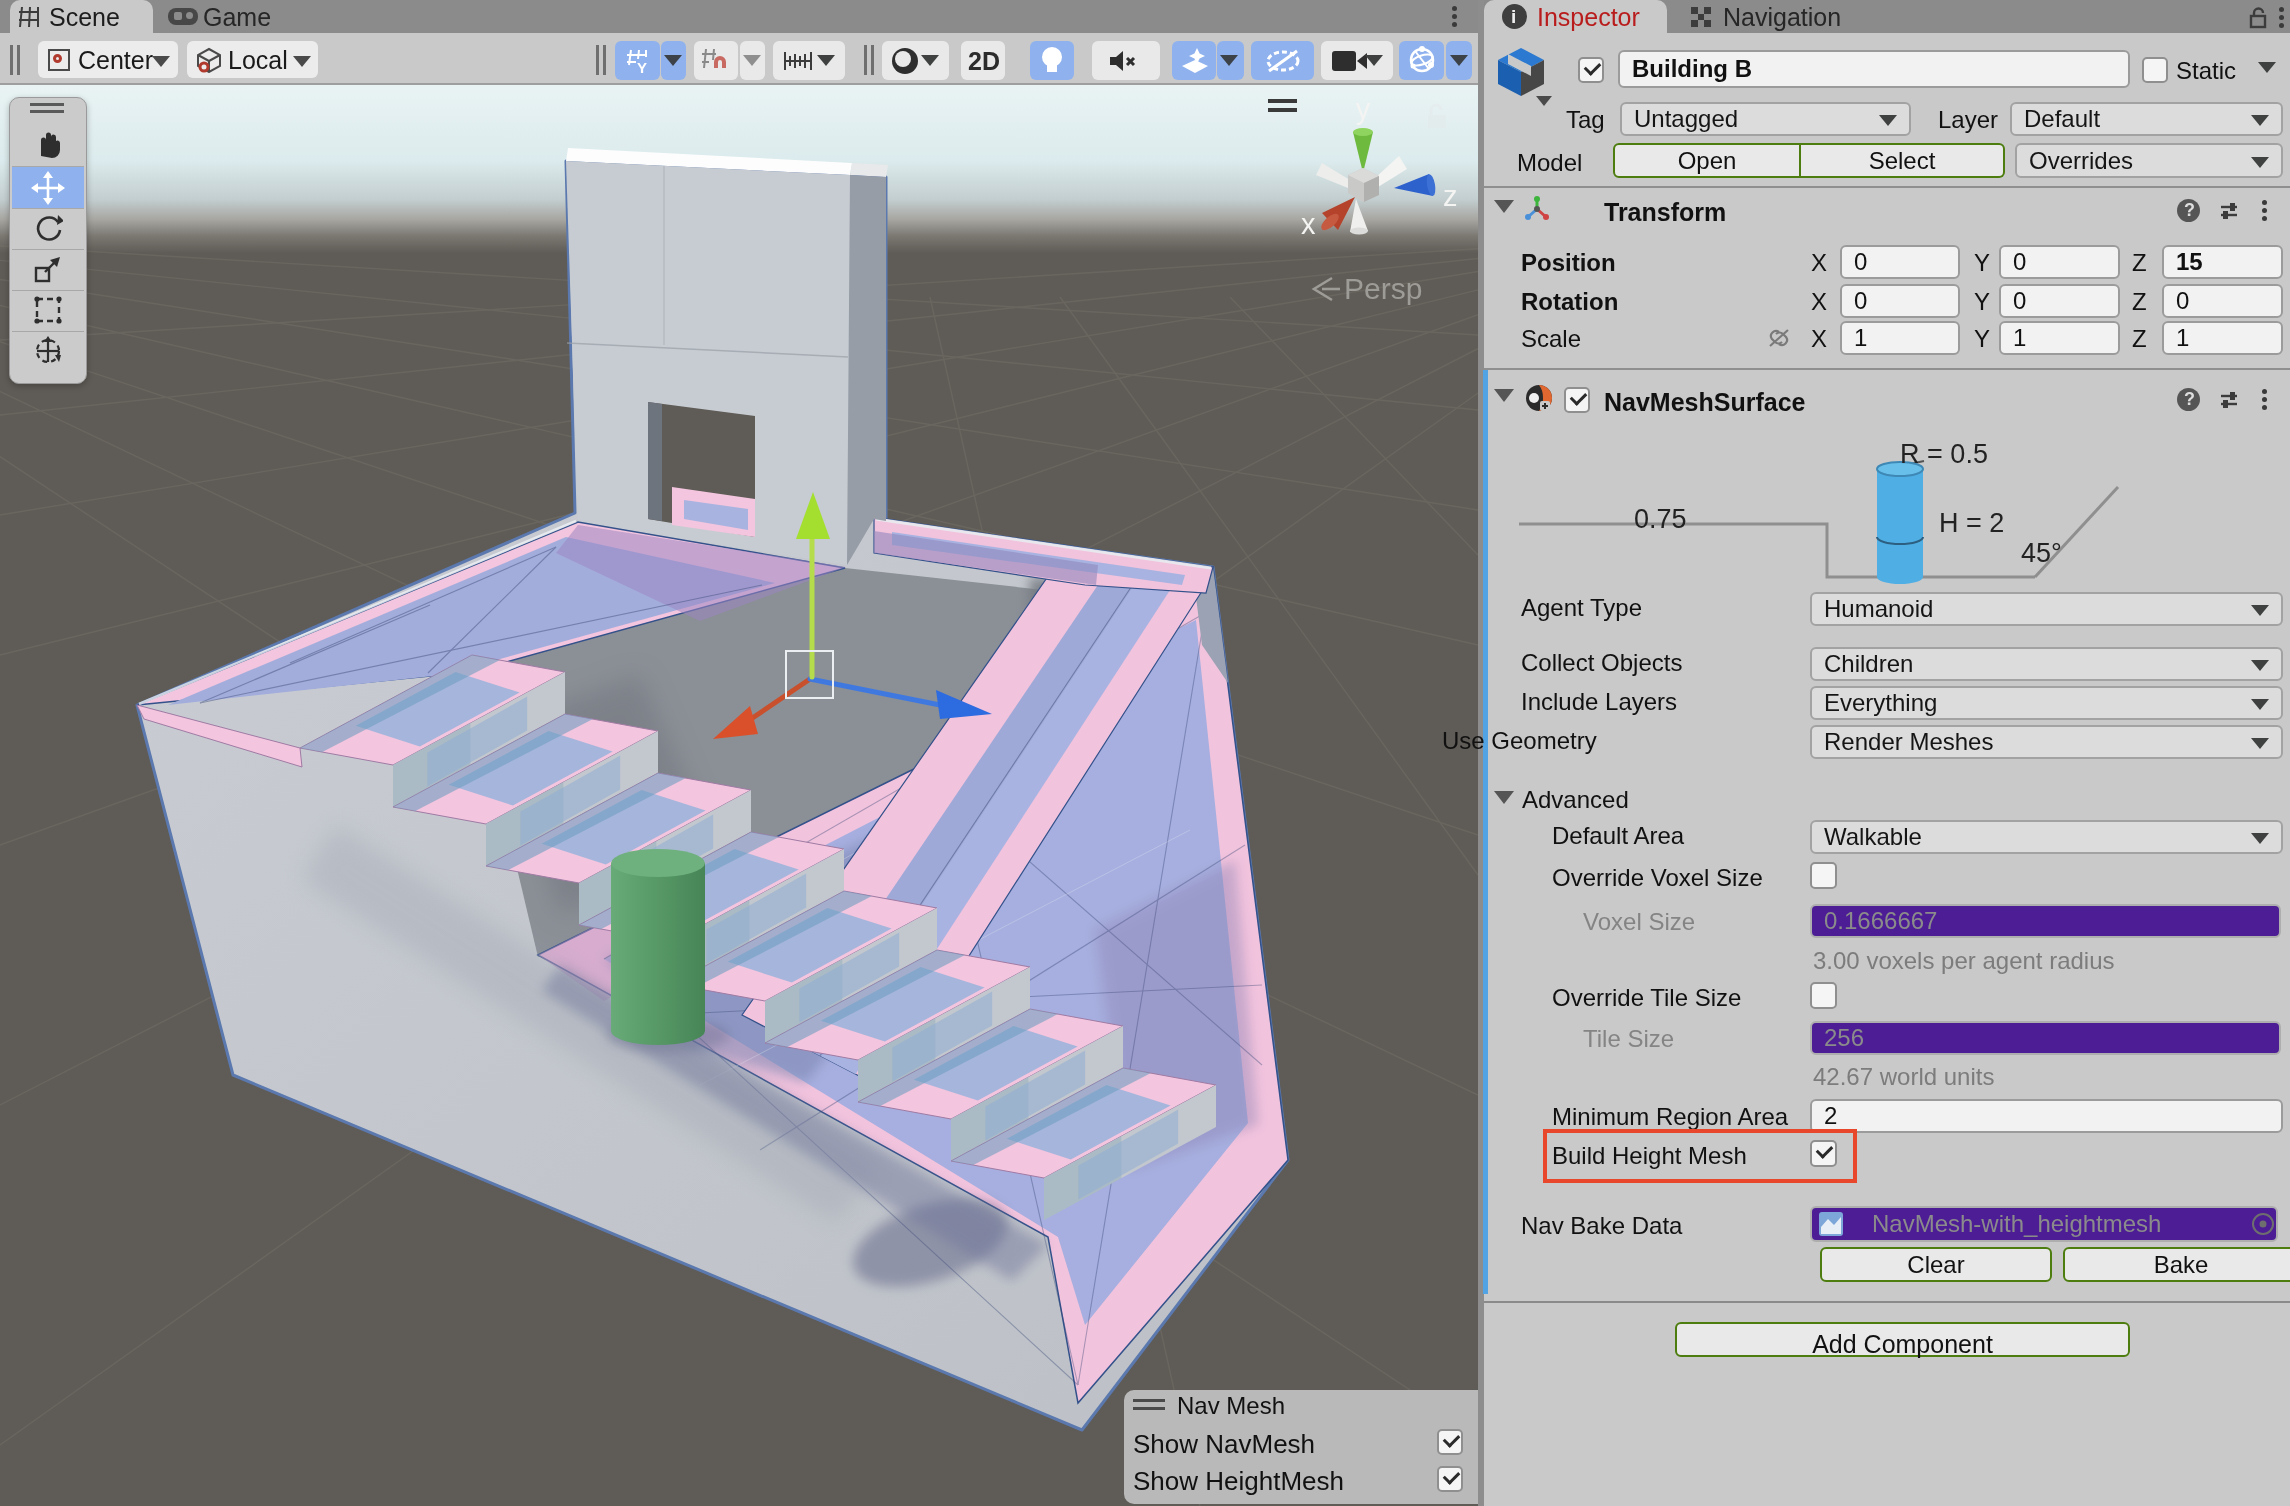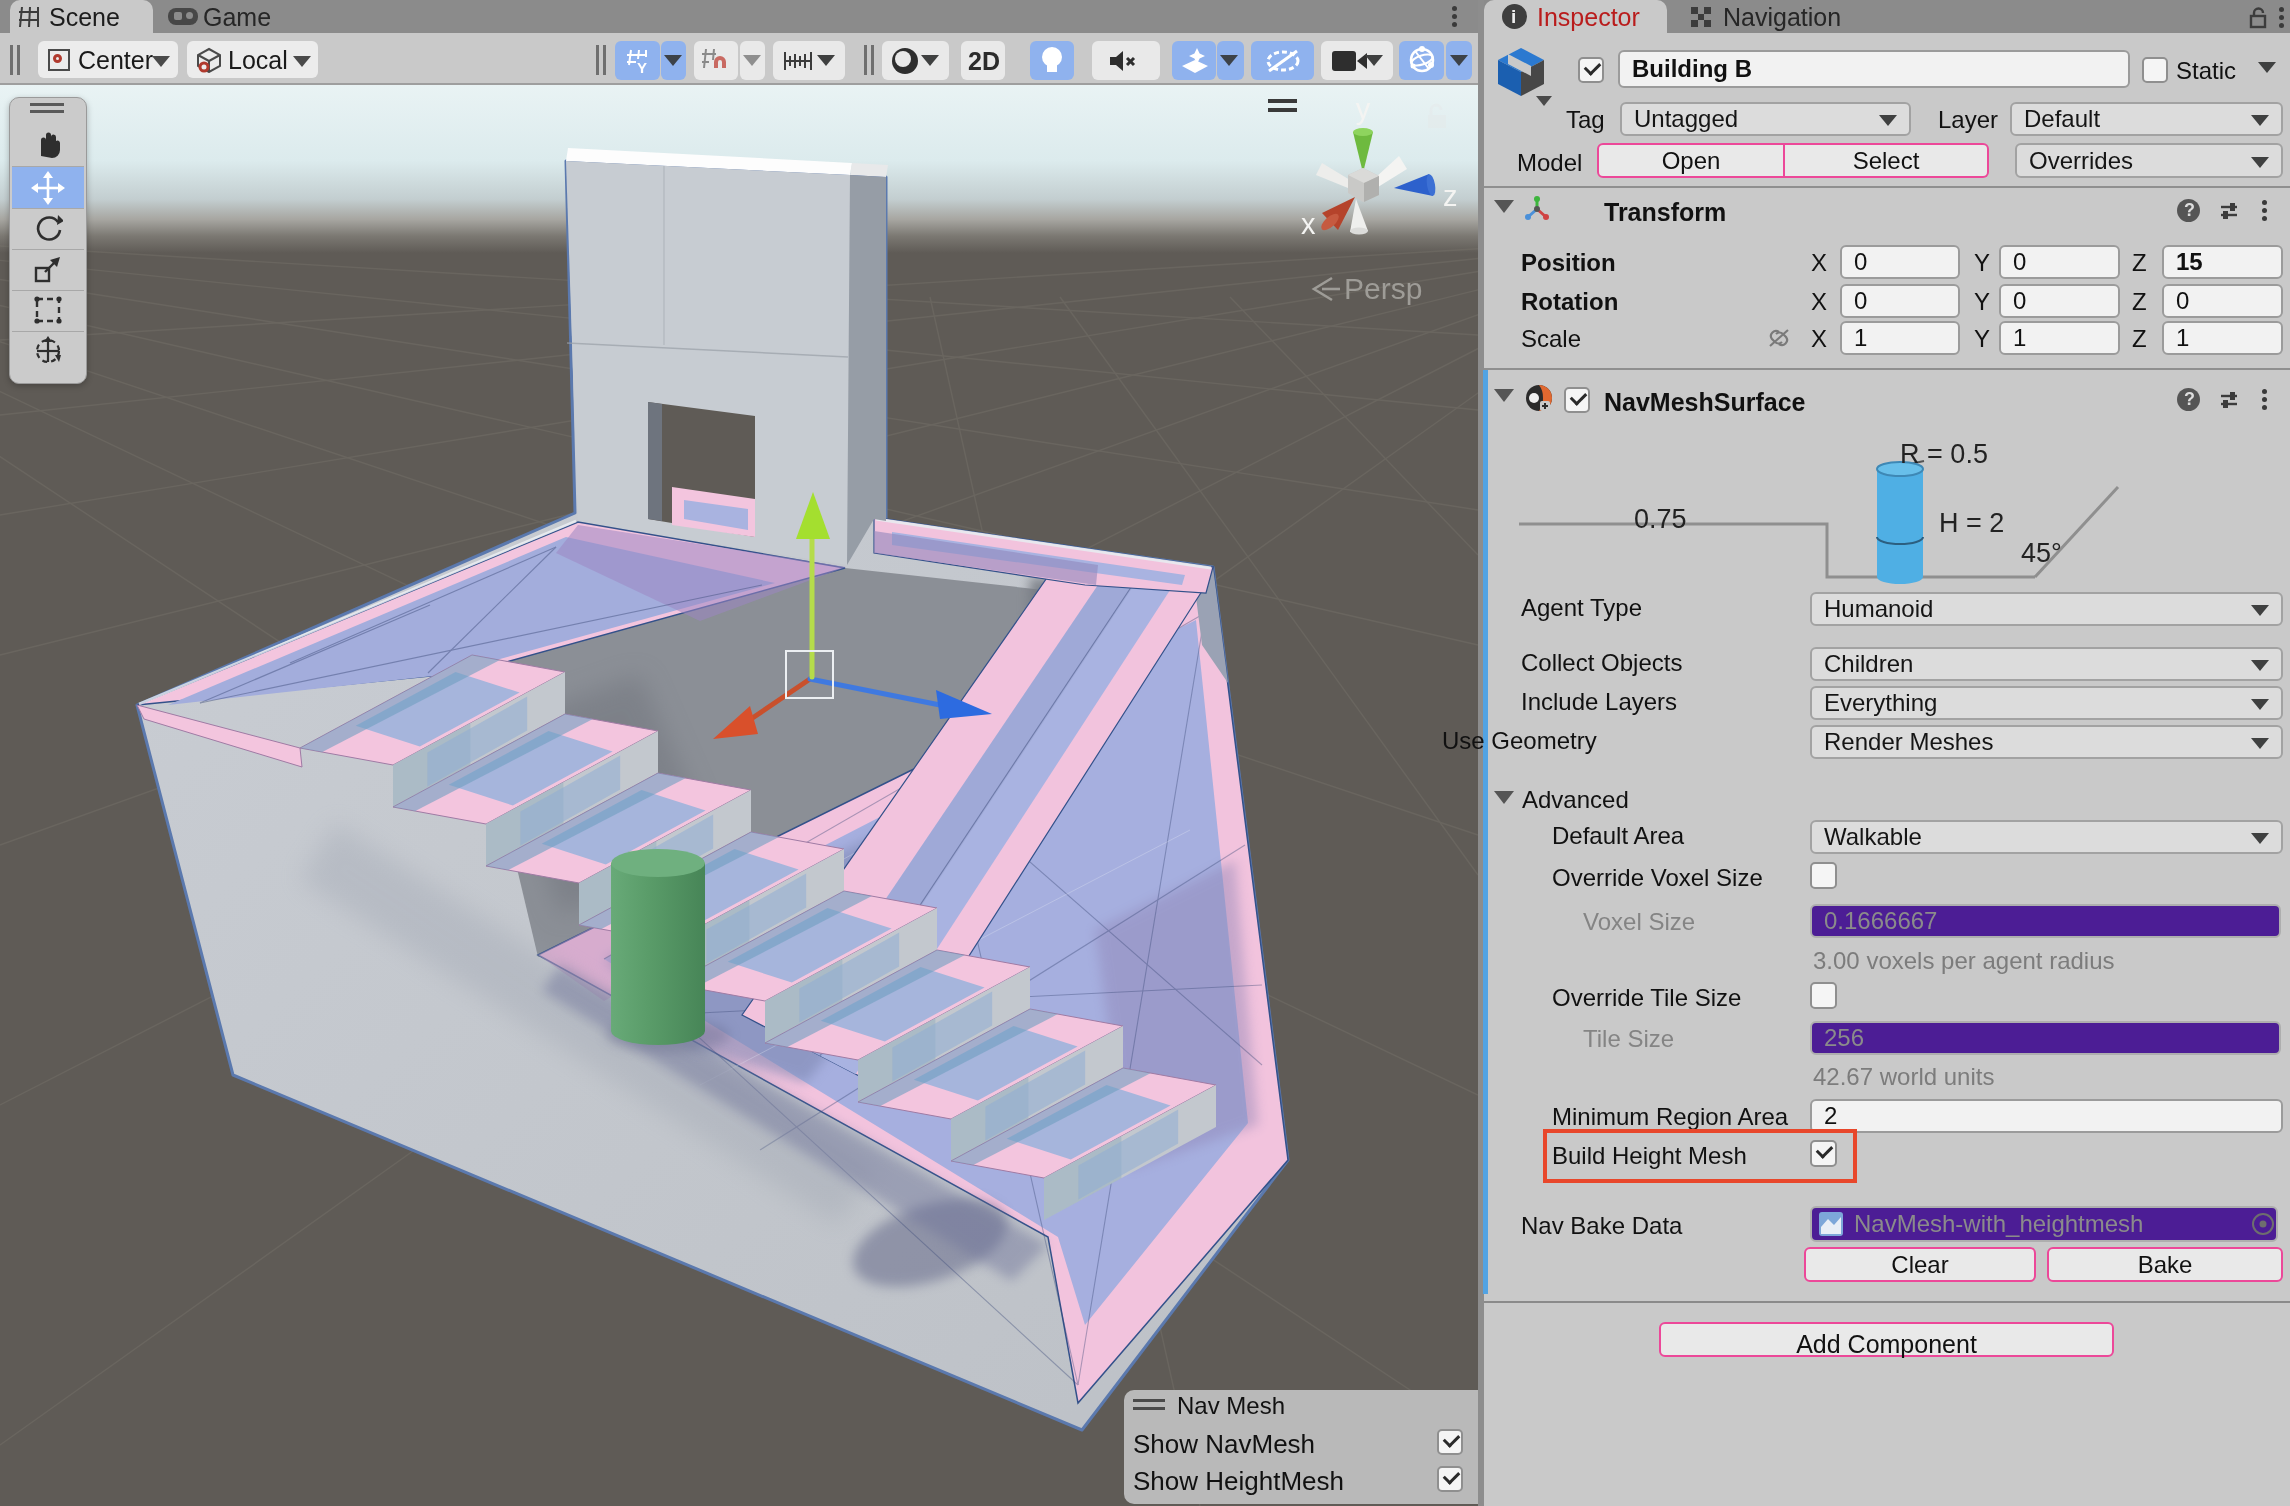--- a/index.html
+++ b/index.html
@@ -4,21 +4,21 @@
 html,body{width:2290px;height:1506px;}
 body{position:relative;font-family:"Liberation Sans",sans-serif;background:#c9c9c9;overflow:hidden;
  -webkit-font-smoothing:antialiased;}
 .abs{position:absolute;}
 .tabstrip{background:#8b8b8b;}
 .tab-active{background:#c9c9c9;border-radius:10px 10px 0 0;}
 .fld{background:#f2f2f2;border:2px solid #9b9b9b;border-radius:6px;color:#111;font-size:24px;line-height:28px;padding-left:12px;}
 .fld.dis{background:#4c1d95;border-color:#aeaeae;color:#8b8b8b;}
 .dd{background:#dcdcdc;border:2px solid #a2a2a2;border-radius:6px;color:#151515;font-size:24px;padding-left:12px;}
 .dd:after{content:"";position:absolute;right:12px;top:50%;margin-top:-4px;border-left:9px solid transparent;border-right:9px solid transparent;border-top:11px solid #3f4040;}
-.btn{background:#e9e9e9;border:2px solid #ec4899;border-radius:6px;color:#111;font-size:24px;text-align:center;}
+.btn{background:#e9e9e9;border:2px solid #4d7c0f;border-radius:6px;color:#111;font-size:24px;text-align:center;margin-left:16px;}
 .lbl{color:#111;font-size:24px;white-space:nowrap;}
 .glbl{color:#848484;font-size:24px;white-space:nowrap;}
 .cb{background:#f5f5f5;border:2px solid #8f8f8f;border-radius:5px;}
 .cb.on:after{content:"";position:absolute;left:5px;top:3px;width:12px;height:7px;border-left:3px solid #2a2a2a;border-bottom:3px solid #2a2a2a;transform:rotate(-45deg);}
 .tri{width:0;height:0;border-left:9px solid transparent;border-right:9px solid transparent;border-top:11px solid #4a4a4a;}
 .tbtn{background:#e9e9e9;border-radius:6px;}
 .tbtn.blue{background:#8fb2ee;}
 .dots3{width:5px;height:5px;border-radius:50%;background:#3a3a3a;box-shadow:0 8px 0 #3a3a3a,0 16px 0 #3a3a3a;}
 </style></head><body>
 <div class="abs tabstrip" style="left:0;top:0;width:1478px;height:33px"></div>
@@ -552,21 +552,21 @@
 <div class="abs cb" style="left:1810px;top:982px;width:27px;height:27px"></div>
 <div class="abs glbl" style="left:1583px;top:1025px">Tile Size</div>
 <div class="abs fld dis" style="left:1810px;top:1021px;width:471px;height:34px;line-height:30px">256</div>
 <div class="abs glbl" style="left:1813px;top:1063px;color:#7c7c7c">42.67 world units</div>
 <div class="abs lbl" style="left:1552px;top:1103px">Minimum Region Area</div>
 <div class="abs fld" style="left:1810px;top:1099px;width:473px;height:34px;line-height:30px">2</div>
 <div class="abs" style="left:1543px;top:1129px;width:314px;height:54px;border:4px solid #e8472b"></div>
 <div class="abs lbl" style="left:1552px;top:1142px">Build Height Mesh</div>
 <div class="abs cb on" style="left:1810px;top:1140px;width:27px;height:27px"></div>
 <div class="abs lbl" style="left:1521px;top:1212px">Nav Bake Data</div>
-<div class="abs fld dis" style="left:1810px;top:1206px;width:468px;height:36px;line-height:32px;padding-left:42px">NavMesh-with_heightmesh</div>
+<div class="abs fld dis" style="left:1810px;top:1206px;width:468px;height:36px;line-height:32px;padding-left:60px">NavMesh-with_heightmesh</div>
 <div class="abs" style="left:1818px;top:1211px"><svg width="26" height="26" viewBox="0 0 26 26" style="">
       <rect x="1" y="1" width="24" height="24" rx="3" fill="#7da7d9"></rect>
       <path d="M 3 16 L 10 8 L 16 14 L 23 6 L 23 23 L 3 23 Z" fill="#e8eef6"></path>
     </svg></div>
 <div class="abs" style="left:2250px;top:1211px"><svg width="26" height="26" viewBox="0 0 26 26" style="">
       <circle cx="13" cy="13" r="10" fill="none" stroke="#6e6e6e" stroke-width="2"></circle>
       <circle cx="13" cy="13" r="3.5" fill="#6e6e6e"></circle>
     </svg></div>
 <div class="abs btn" style="left:1804px;top:1247px;width:232px;height:35px;line-height:31px">Clear</div>
 <div class="abs btn" style="left:2047px;top:1247px;width:236px;height:35px;line-height:31px">Bake</div>

